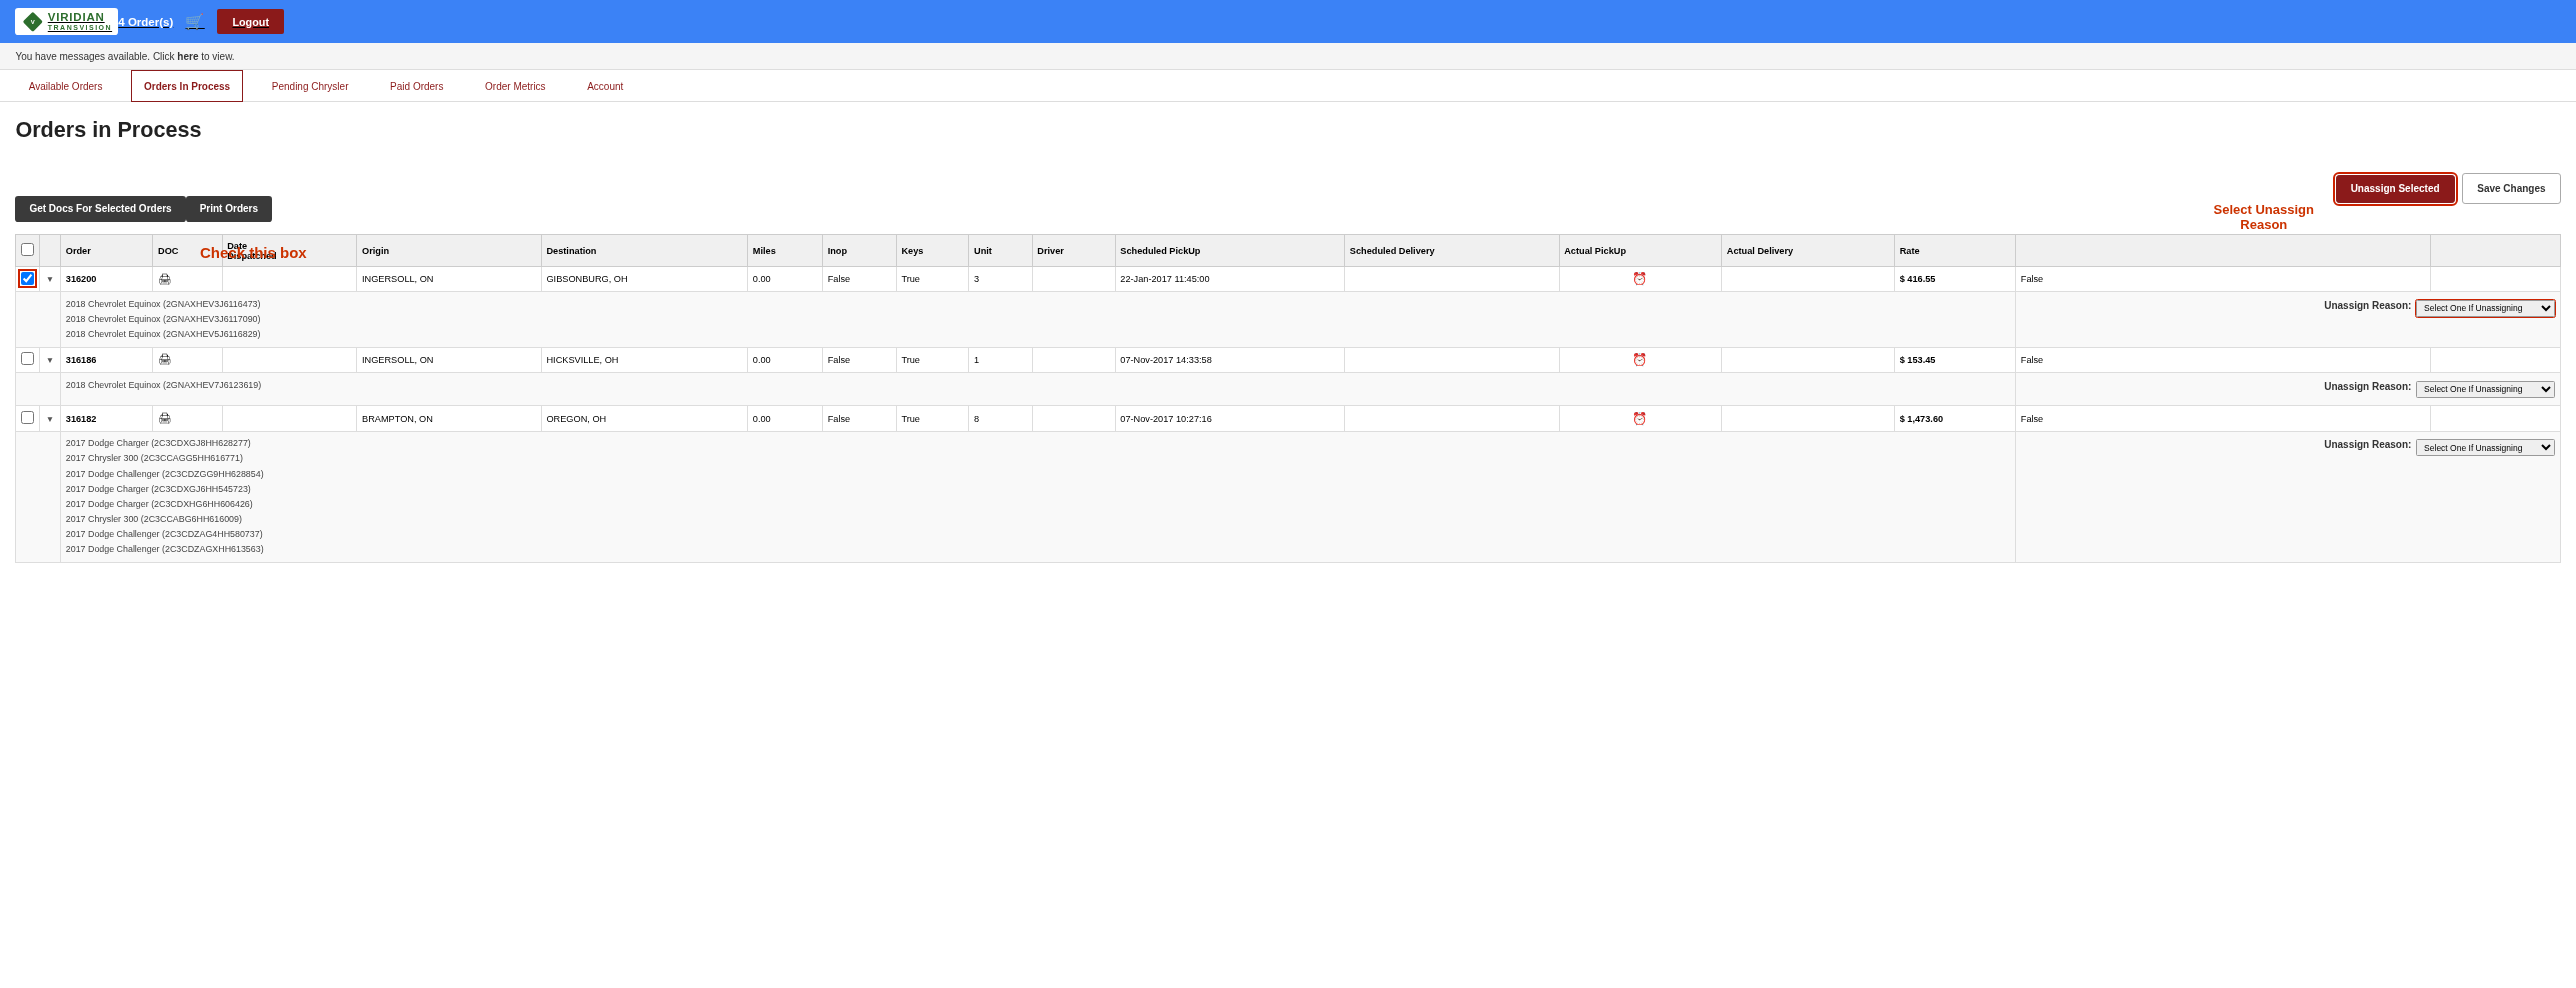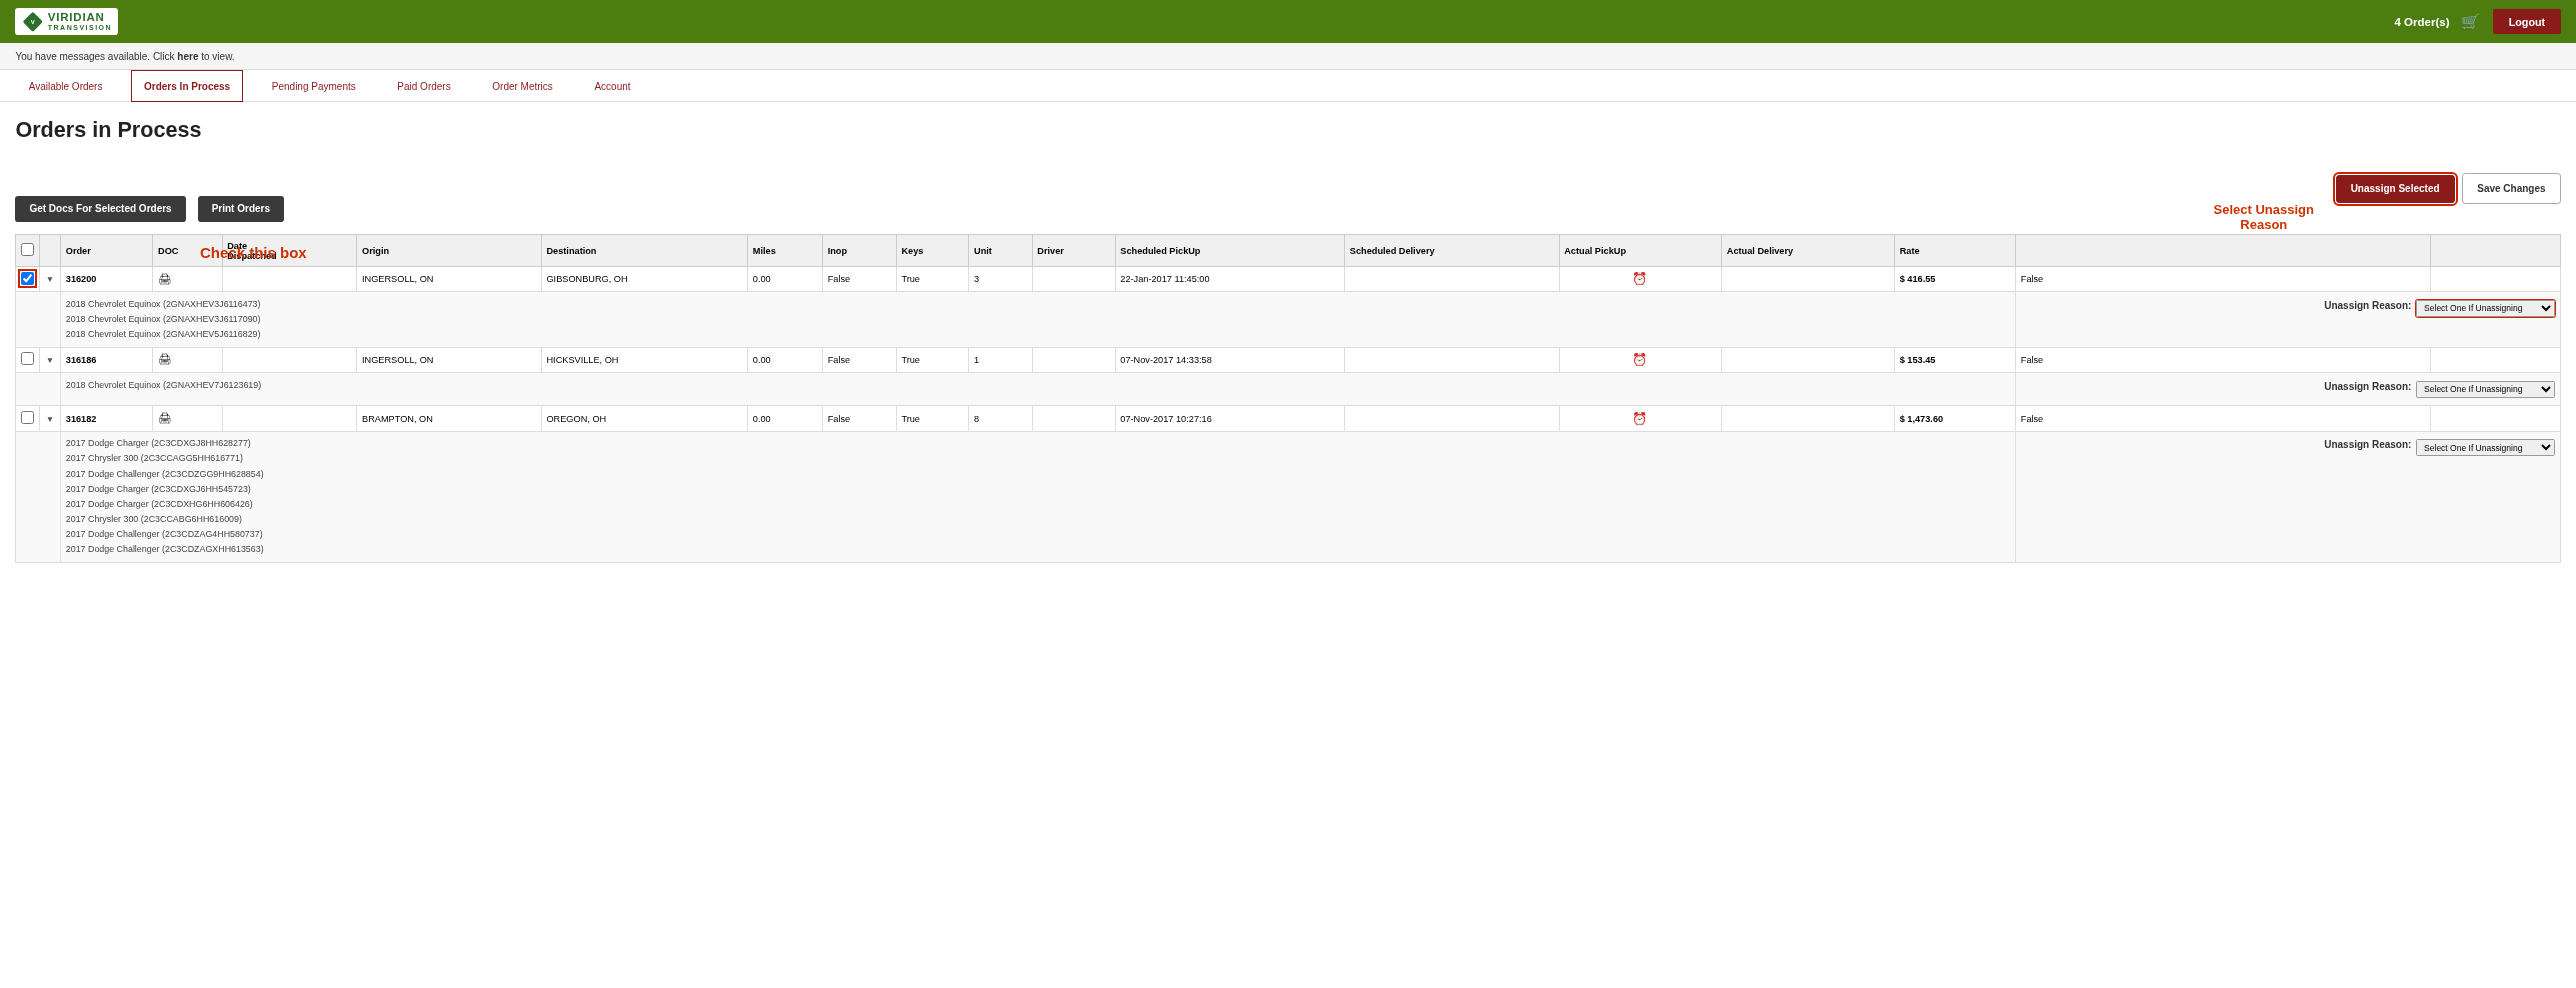--- a/index.html
+++ b/index.html
@@ -1,25 +1,25 @@
 <!DOCTYPE html>
 <html style="font-size:12.3px"><head>
   <meta charset="utf-8">
   <style>
     * { box-sizing: border-box; margin: 0; padding: 0; }
     body { font-family: Arial, Helvetica, sans-serif; font-size: 10px; background: #fff; }
 
     
     .header {
-      background: #4d7c0f;
-      display: flex;
-      align-items: center;
-      justify-content: space-between;
+      background: #3b82f6;
+      display: flex;
+      align-items: center;
       padding: 6.2px 15.4px;
       min-height: 43px;
+      text-decoration: underline;
     }
     .logo-area {
       display: flex;
       align-items: center;
       gap: 7.7px;
     }
     .logo-box {
       background: #fff;
       border-radius: 3.1px;
       padding: 3.1px 6.2px;
@@ -107,21 +107,21 @@
       margin-bottom: 12.3px;
     }
 
     
     .toolbar {
       display: flex;
       align-items: center;
       justify-content: space-between;
       margin-bottom: 12.3px;
     }
-    .toolbar-left { display: flex; gap: 12px; margin-top: 40px; }
+    .toolbar-left { display: flex; gap: 0; margin-top: 40px; }
     .toolbar-right { display: flex; gap: 7.7px; align-items: center; }
     .btn-dark {
       background: #3a3a3a;
       color: #fff;
       border: none;
       padding: 7.7px 14px;
       font-size: 10px;
       font-weight: 600;
       border-radius: 3.1px;
       cursor: pointer;
@@ -268,21 +268,21 @@
     </div>
   </div>
 
   <div class="message-bar">
     <span>You have messages available. Click </span><a href="#">here</a><span> to view.</span>
   </div>
 
   <div class="nav-tabs">
     <a class="nav-tab">Available Orders</a>
     <a class="nav-tab active">Orders In Process</a>
-    <a class="nav-tab">Pending Payments</a>
+    <a class="nav-tab">Pending Chrysler</a>
     <a class="nav-tab">Paid Orders</a>
     <a class="nav-tab">Order Metrics</a>
     <a class="nav-tab">Account</a>
   </div>
 
   <div class="page-content page-wrapper">
     <h1 class="page-title">Orders in Process</h1>
 
     <div style="position:absolute; top:142px; left:200px; color:#cc3300; font-size:15px; font-weight:700; pointer-events:none; z-index:10;">
       <span>Check this box</span>

